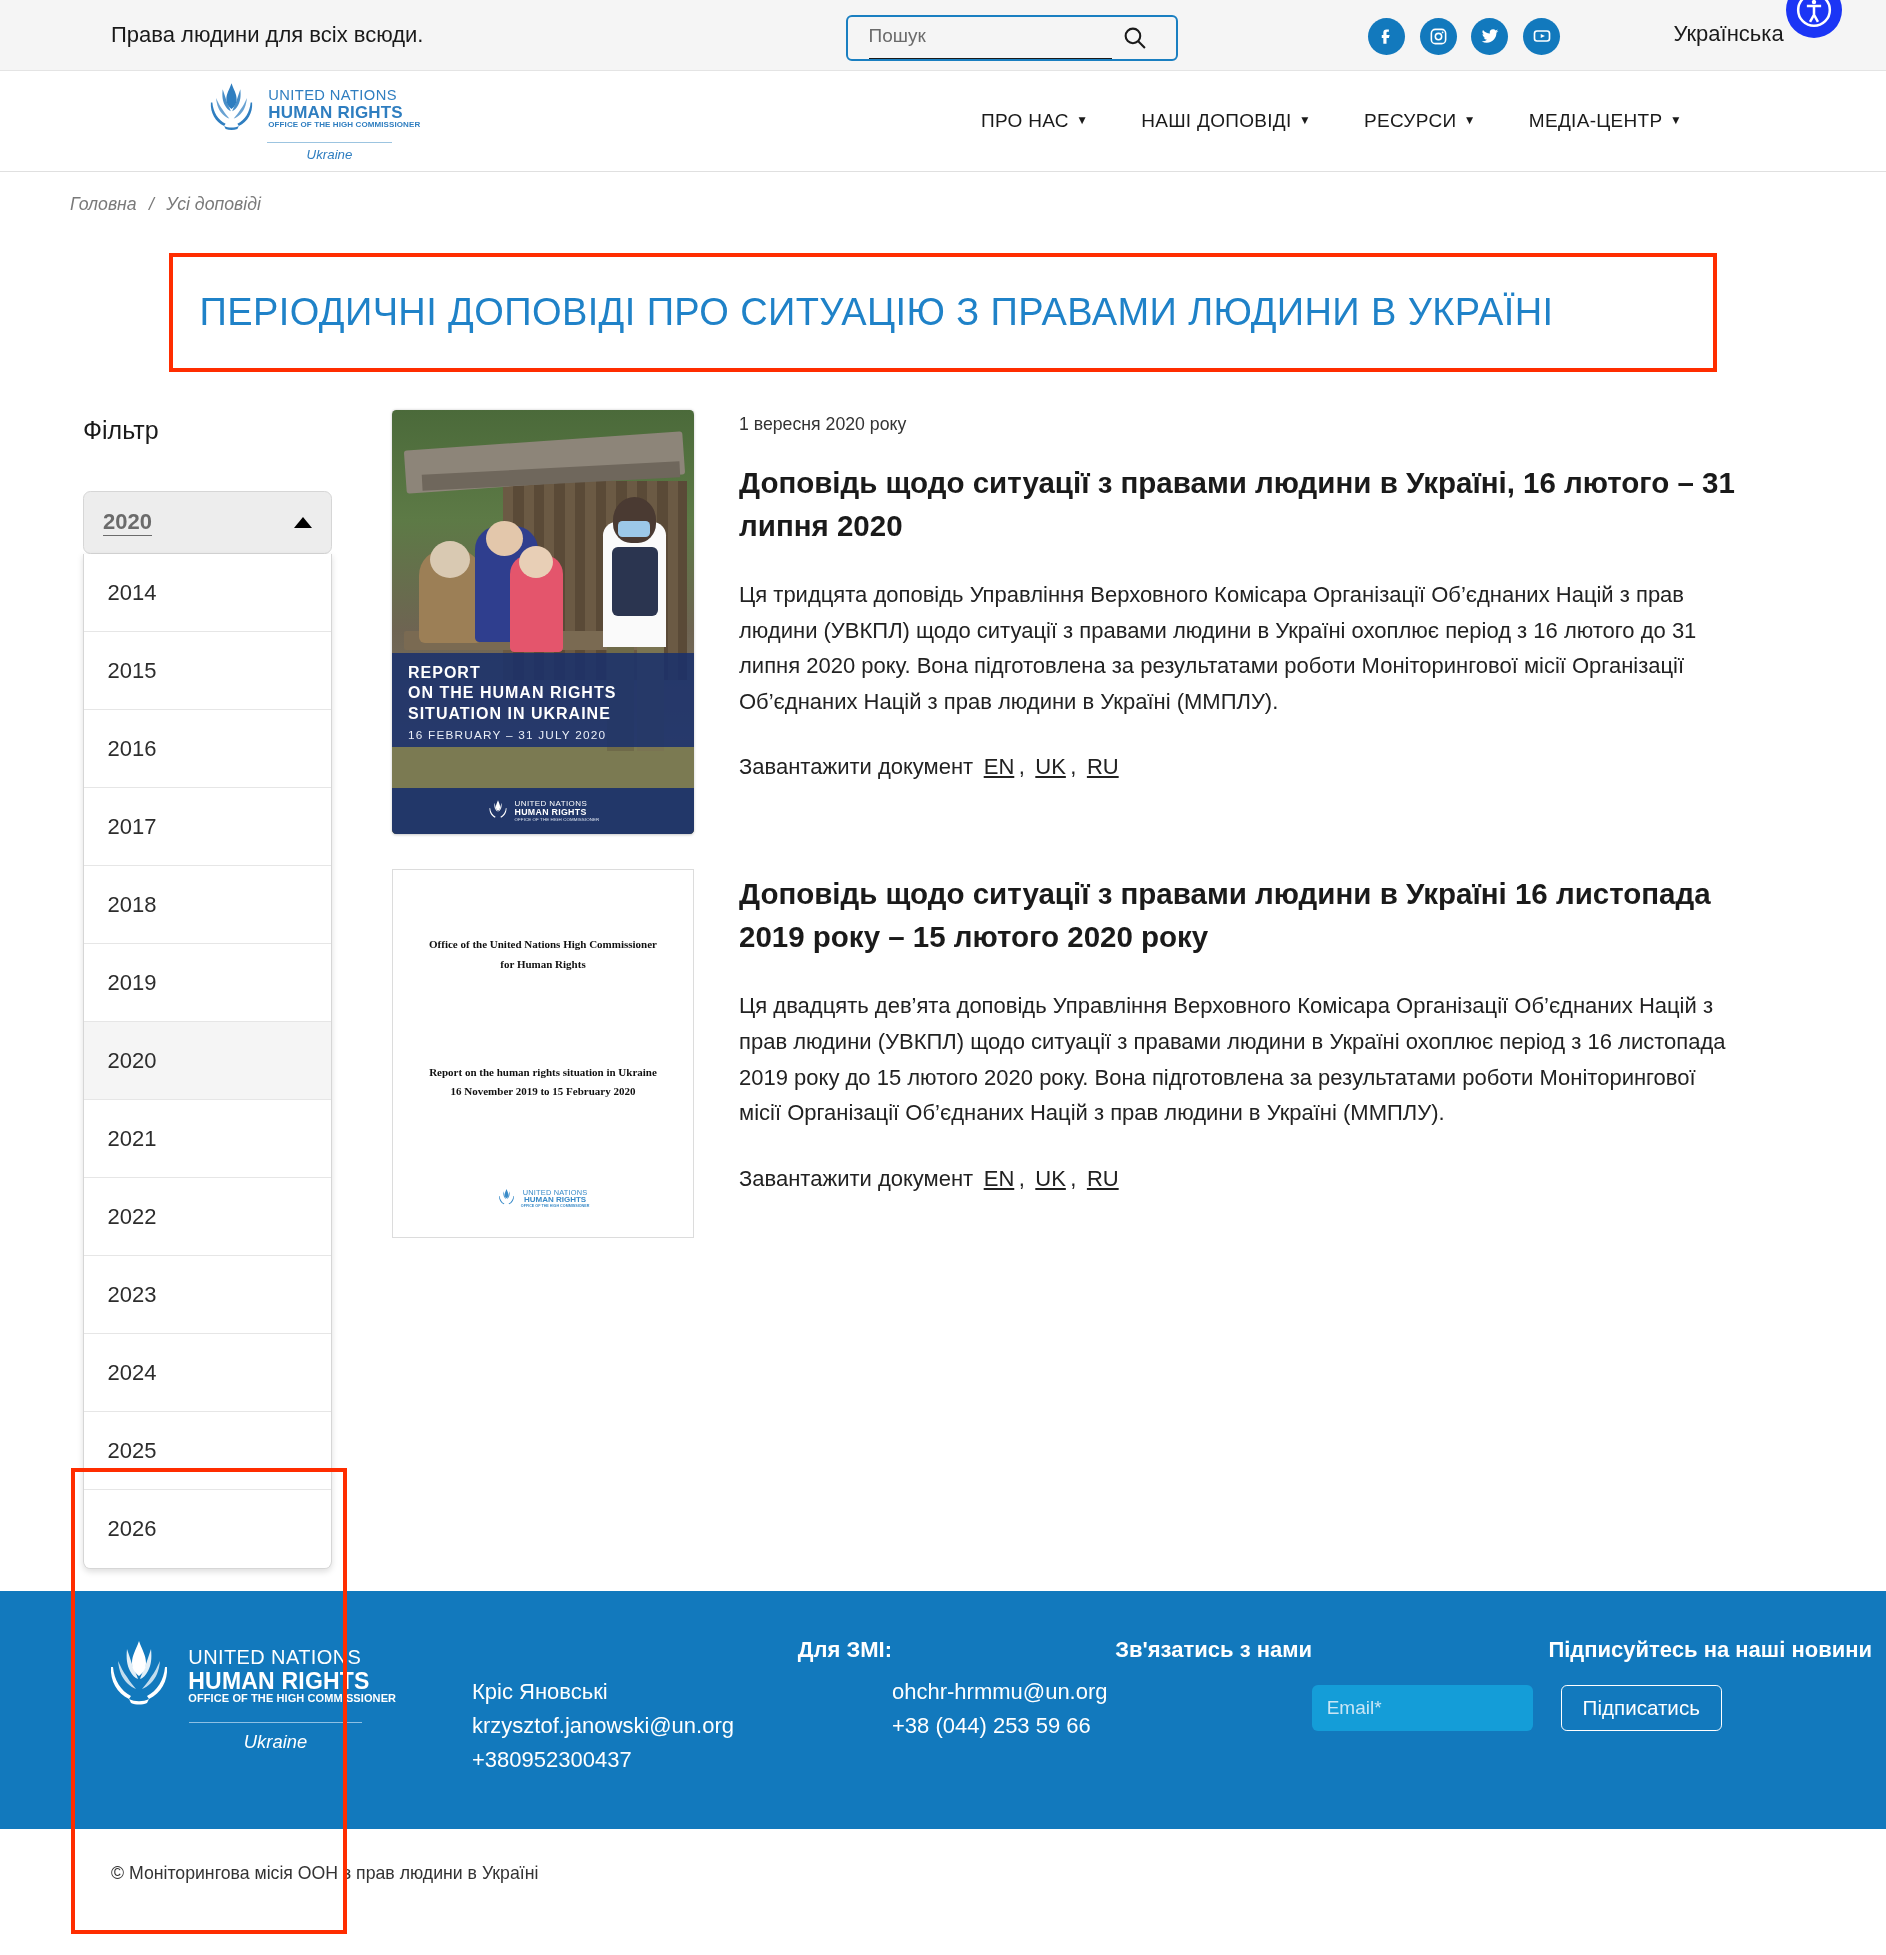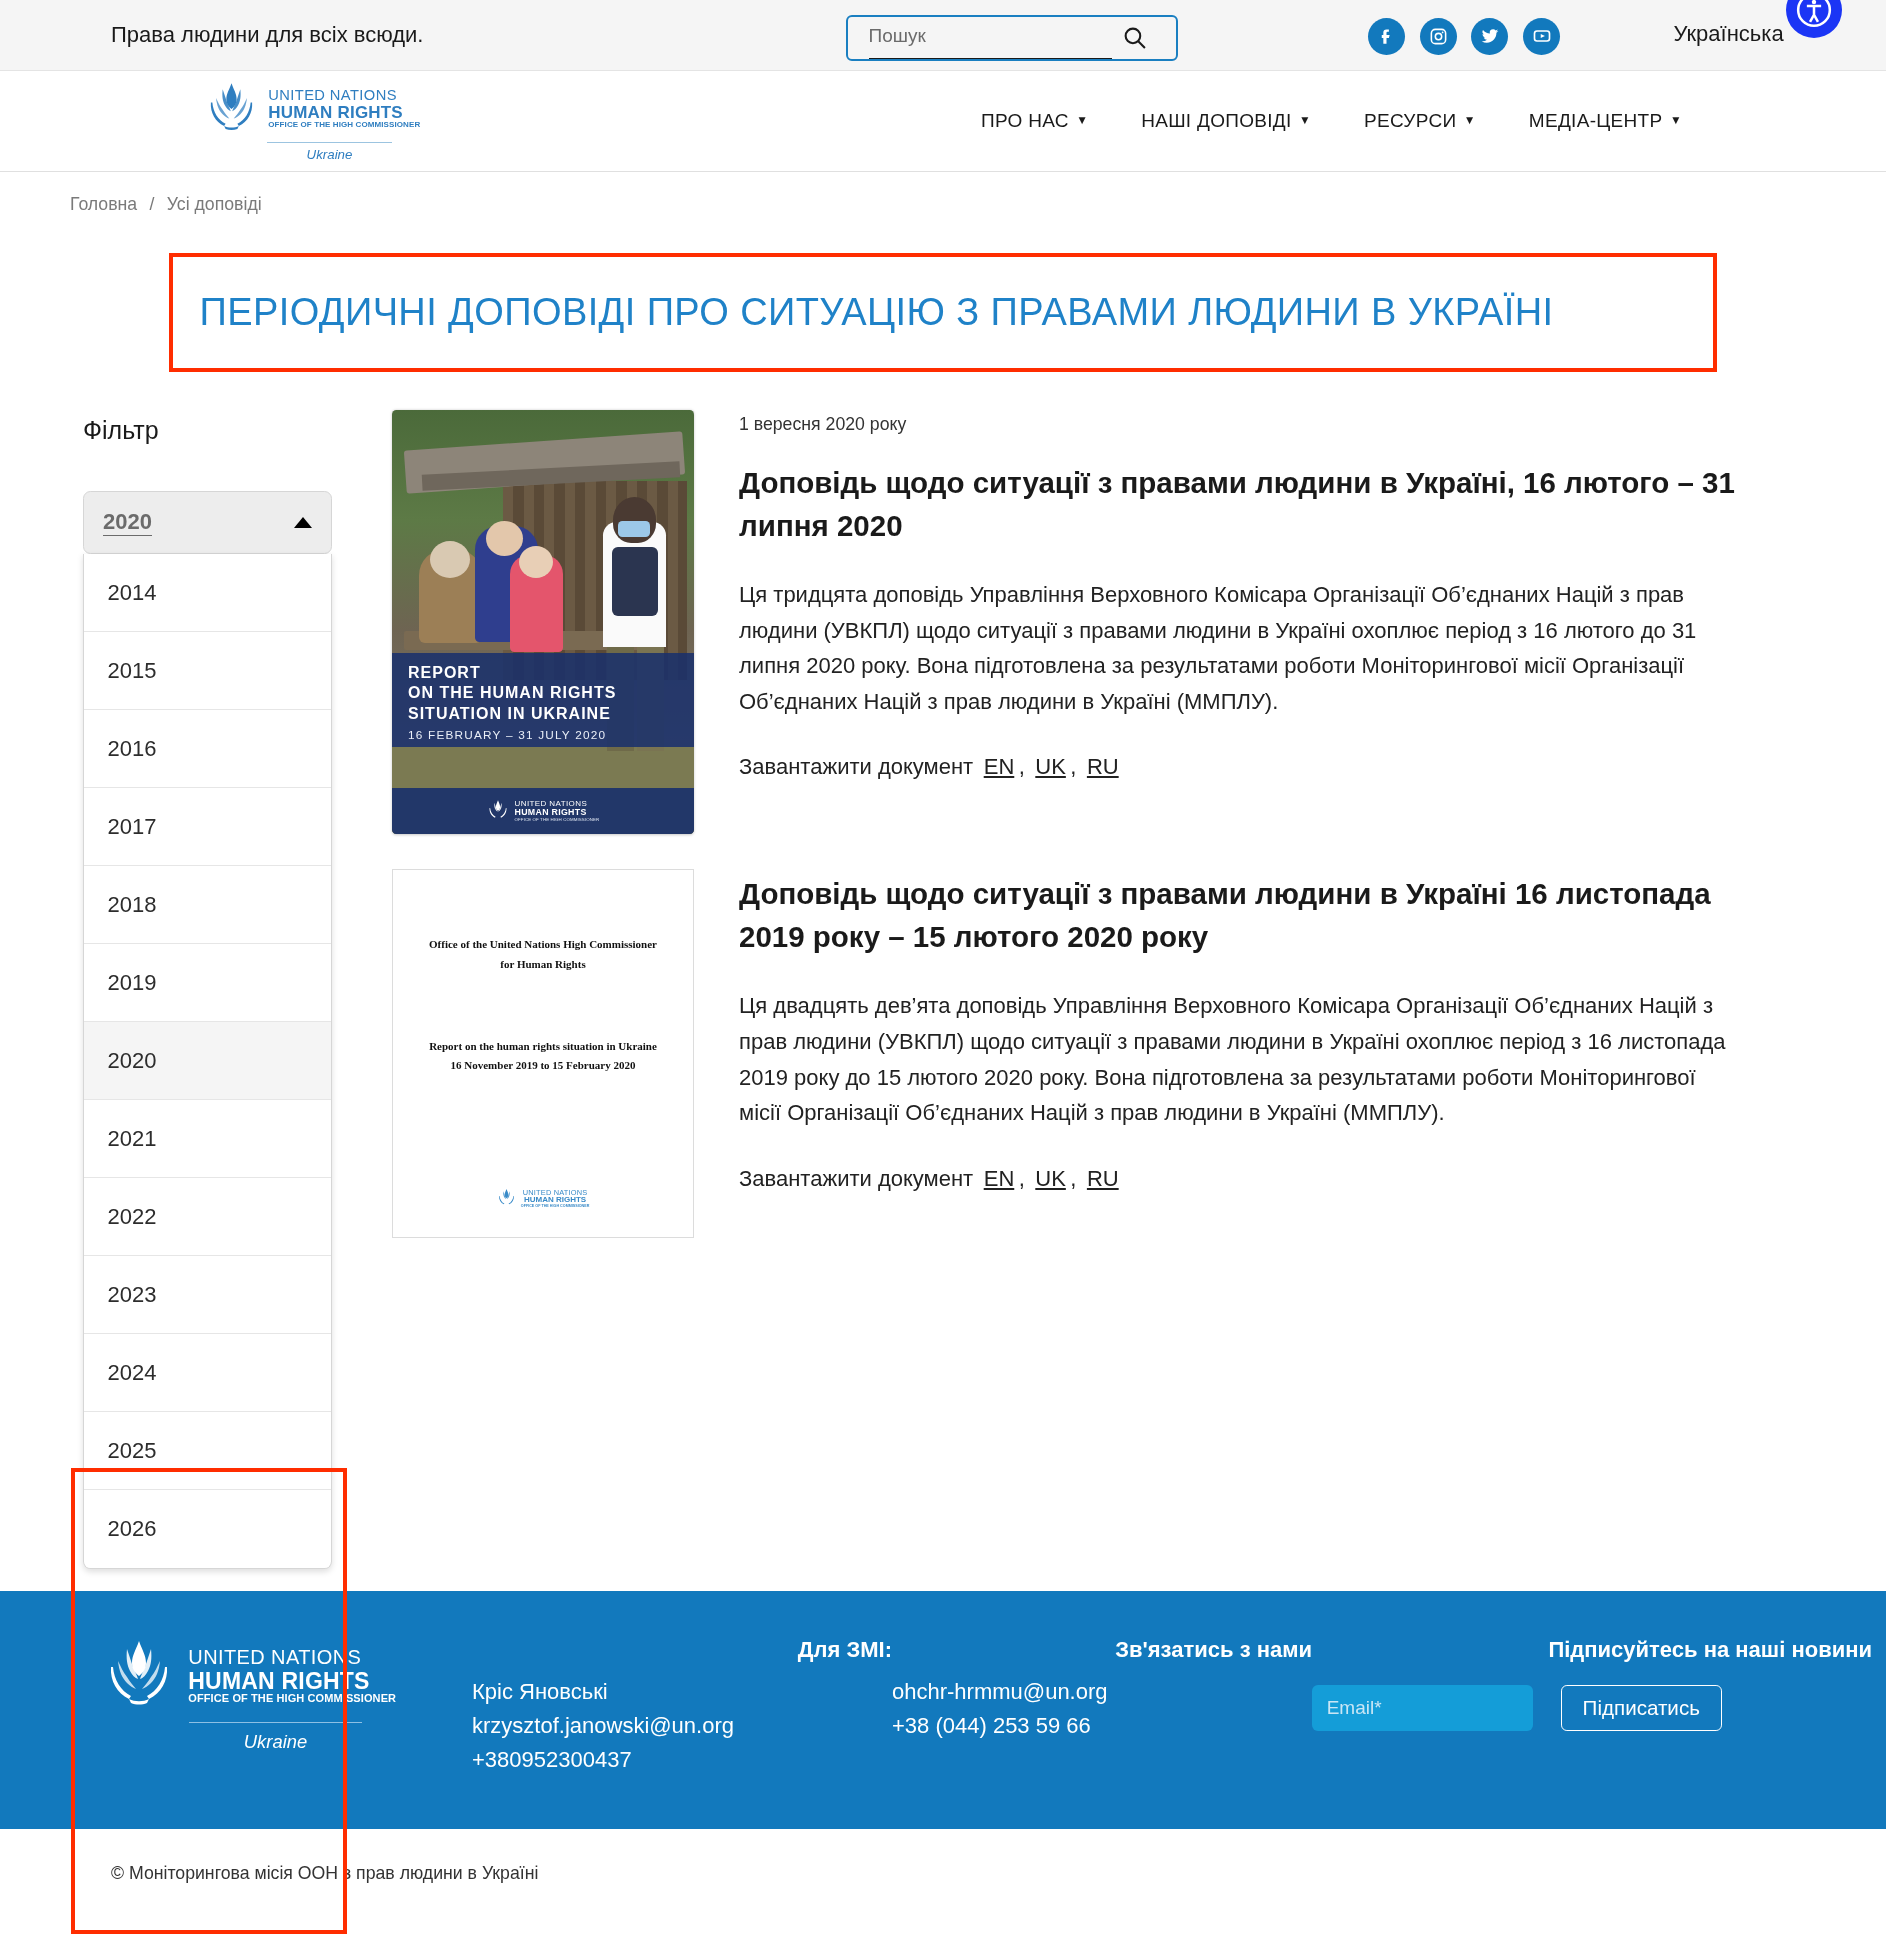--- a/index.html
+++ b/index.html
@@ -106,21 +106,21 @@
   .nav { position: absolute; left: 981px; display: flex; gap: 53px; align-items: center; }
   .nav-item {
     font-size: 19px; color: #1a1a1a; letter-spacing: 0.3px;
     display: flex; align-items: center; gap: 7.4px; cursor: pointer;
     white-space: nowrap;
   }
   .caret { font-size: 11.8px; line-height: 1; color: #1a1a1a; }
 
   
   .crumbbar { height: 65px; display: flex; align-items: center; }
-  .crumb { margin-left: 70px; font-size: 17.7px; color: #7a7a7a; }
+  .crumb { margin-left: 70px; font-size: 17.7px; color: #7a7a7a; font-style: italic; }
   .crumb a { color: #7a7a7a; text-decoration: none; }
   .crumb .sep { margin: 0 7.4px; }
 
   
   .title-box {
     margin: 16px auto 0;
     width: 1548px;
     border: 4.4px solid #ff2d00;
     padding: 34px 26.5px;
     display: flex; align-items: center;
@@ -213,21 +213,21 @@
   .cf2 { color:#fff; font-size:8.8px; font-weight:bold; letter-spacing:0.3px; }
   .cf3 { color:#dfe6f2; font-size:4.4px; letter-spacing:0.1px; }
 
   .cover-doc {
     width: 302px; height: 369px; background:#fff;
     border: 0.7px solid #dcdcdc; position: relative;
     font-family: "Liberation Serif", serif;
     text-align:center;
   }
   .doc-h { margin-top: 65px; font-size: 11px; font-weight: bold; color:#111; line-height:1.8; }
-  .doc-t { margin-top: 62px; font-size: 11px; font-weight: bold; color:#111; line-height:1.8; }
+  .doc-t { margin-top: 88px; font-size: 11px; font-weight: bold; color:#111; line-height:1.8; }
   .doc-logo { position:absolute; left:0; bottom:28px; width:100%; display:flex; justify-content:center; align-items:center; gap:5.2px; }
   .doc-logo .dl-txt { display:flex; flex-direction:column; line-height:1.05; font-family:"Liberation Sans", sans-serif; }
   .dl1 { font-size:7.4px; color:#3a8bc8; letter-spacing:0.2px; }
   .dl2 { font-size:8px; font-weight:bold; color:#3a8bc8; }
   .dl3 { font-size:3.7px; font-weight:bold; color:#3a8bc8; }
 
   .info { flex: 1; padding-top: 4.4px; }
   .rdate { font-size: 17.7px; color: #333; margin-bottom: 26.5px; }
   .rtitle {
     font-size: 29.5px; font-weight: bold; color: #1a1a1a;

